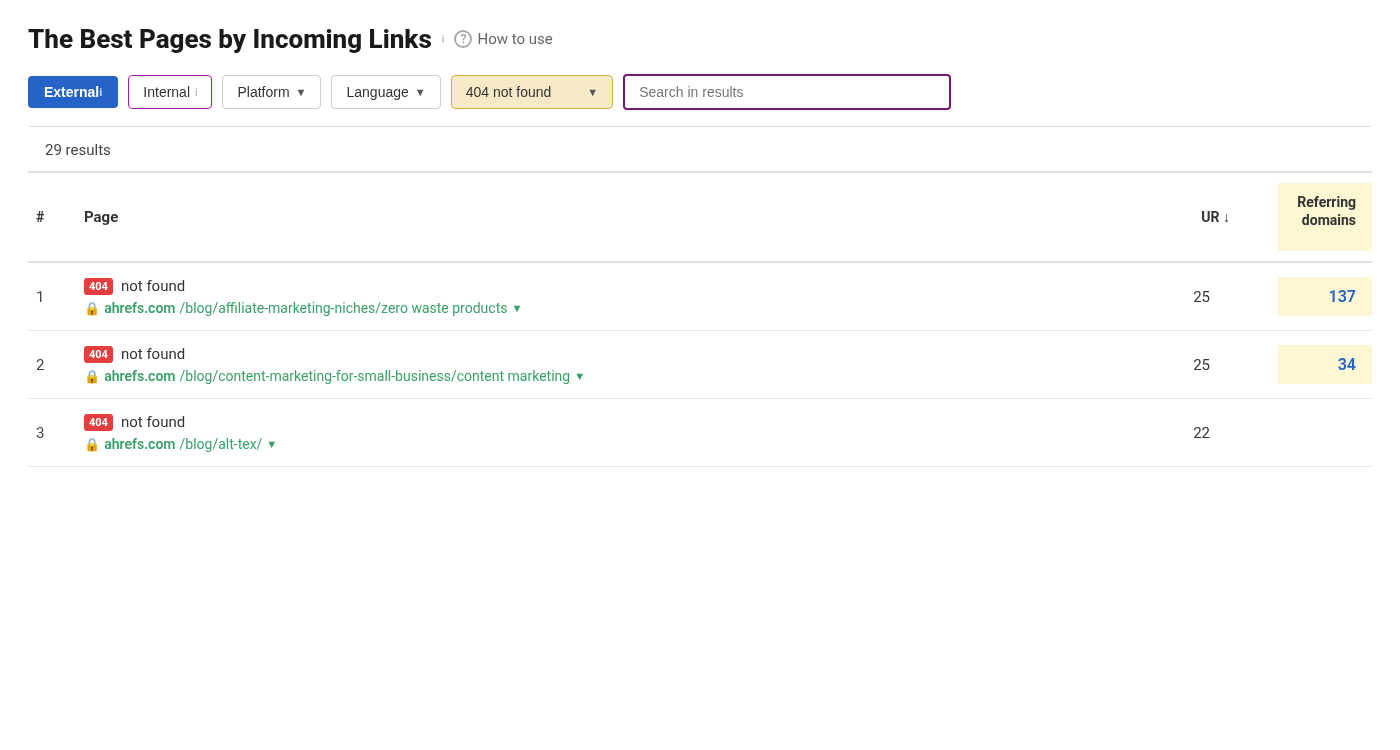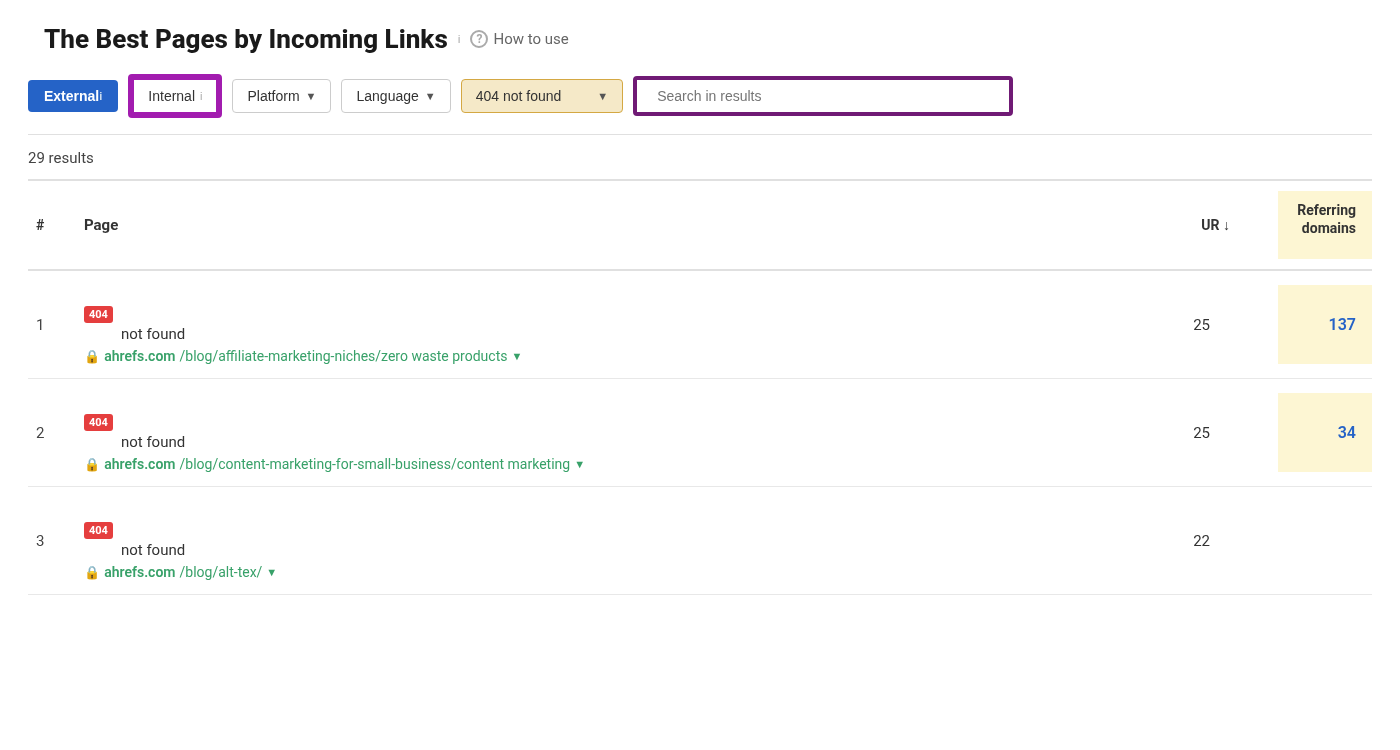--- a/index.html
+++ b/index.html
@@ -11,21 +11,20 @@
     }
     .page-wrapper {
       max-width: 1400px;
       padding: 24px 28px;
     }
     .title-row {
       display: flex;
       align-items: center;
       gap: 10px;
       margin-bottom: 20px;
-      margin-left: 16px;
     }
     .page-title {
       font-size: 26px;
       font-weight: 800;
       color: #1a1a1a;
     }
     .how-to-use {
       display: flex;
       align-items: center;
       gap: 5px;
@@ -62,21 +61,21 @@
       border-radius: 4px;
       font-size: 14px;
       font-weight: 600;
       cursor: pointer;
       display: flex;
       align-items: center;
     }
     .btn-internal {
       background: #fff;
       color: #333;
-      border: 6px solid #a21caf;
+      border: 1px solid #a21caf;
       padding: 8px 14px;
       border-radius: 4px;
       font-size: 14px;
       cursor: pointer;
       display: flex;
       align-items: center;
       gap: 5px;
     }
     .dropdown-btn {
       background: #fff;
@@ -94,32 +93,33 @@
       background: #f5e9c8;
       border-color: #d4a843;
       color: #333;
       gap: 36px;
     }
     .chevron {
       font-size: 11px;
       color: #555;
     }
     .search-input {
-      border: 4px solid #701a75;
+      border: 2px solid #701a75;
       border-radius: 4px;
-      padding: 8px 20px;
-      font-size: 14px;
-      width: 380px;
+      padding: 8px 14px;
+      font-size: 14px;
+      width: 328px;
       color: #999;
       outline: none;
     }
     .results-bar {
       padding: 14px 0 12px 0;
       font-size: 15px;
       color: #444;
+      margin-left: 17px;
     }
     .table-header {
       display: grid;
       grid-template-columns: 52px 1fr 90px 130px;
       border-top: 2px solid #e0e0e0;
       border-bottom: 2px solid #e0e0e0;
       padding: 10px 0;
       align-items: center;
       background: #fff;
     }
@@ -184,21 +184,20 @@
       background: #e53e3e;
       color: #fff;
       font-size: 11px;
       font-weight: 700;
       padding: 2px 5px;
       border-radius: 3px;
     }
     .not-found-text {
       color: #333;
       font-size: 15px;
-      margin-top: 40px;
     }
     .url-line {
       display: flex;
       align-items: center;
       gap: 4px;
       font-size: 14px;
     }
     .lock-icon {
       color: #38a169;
       font-size: 13px;

